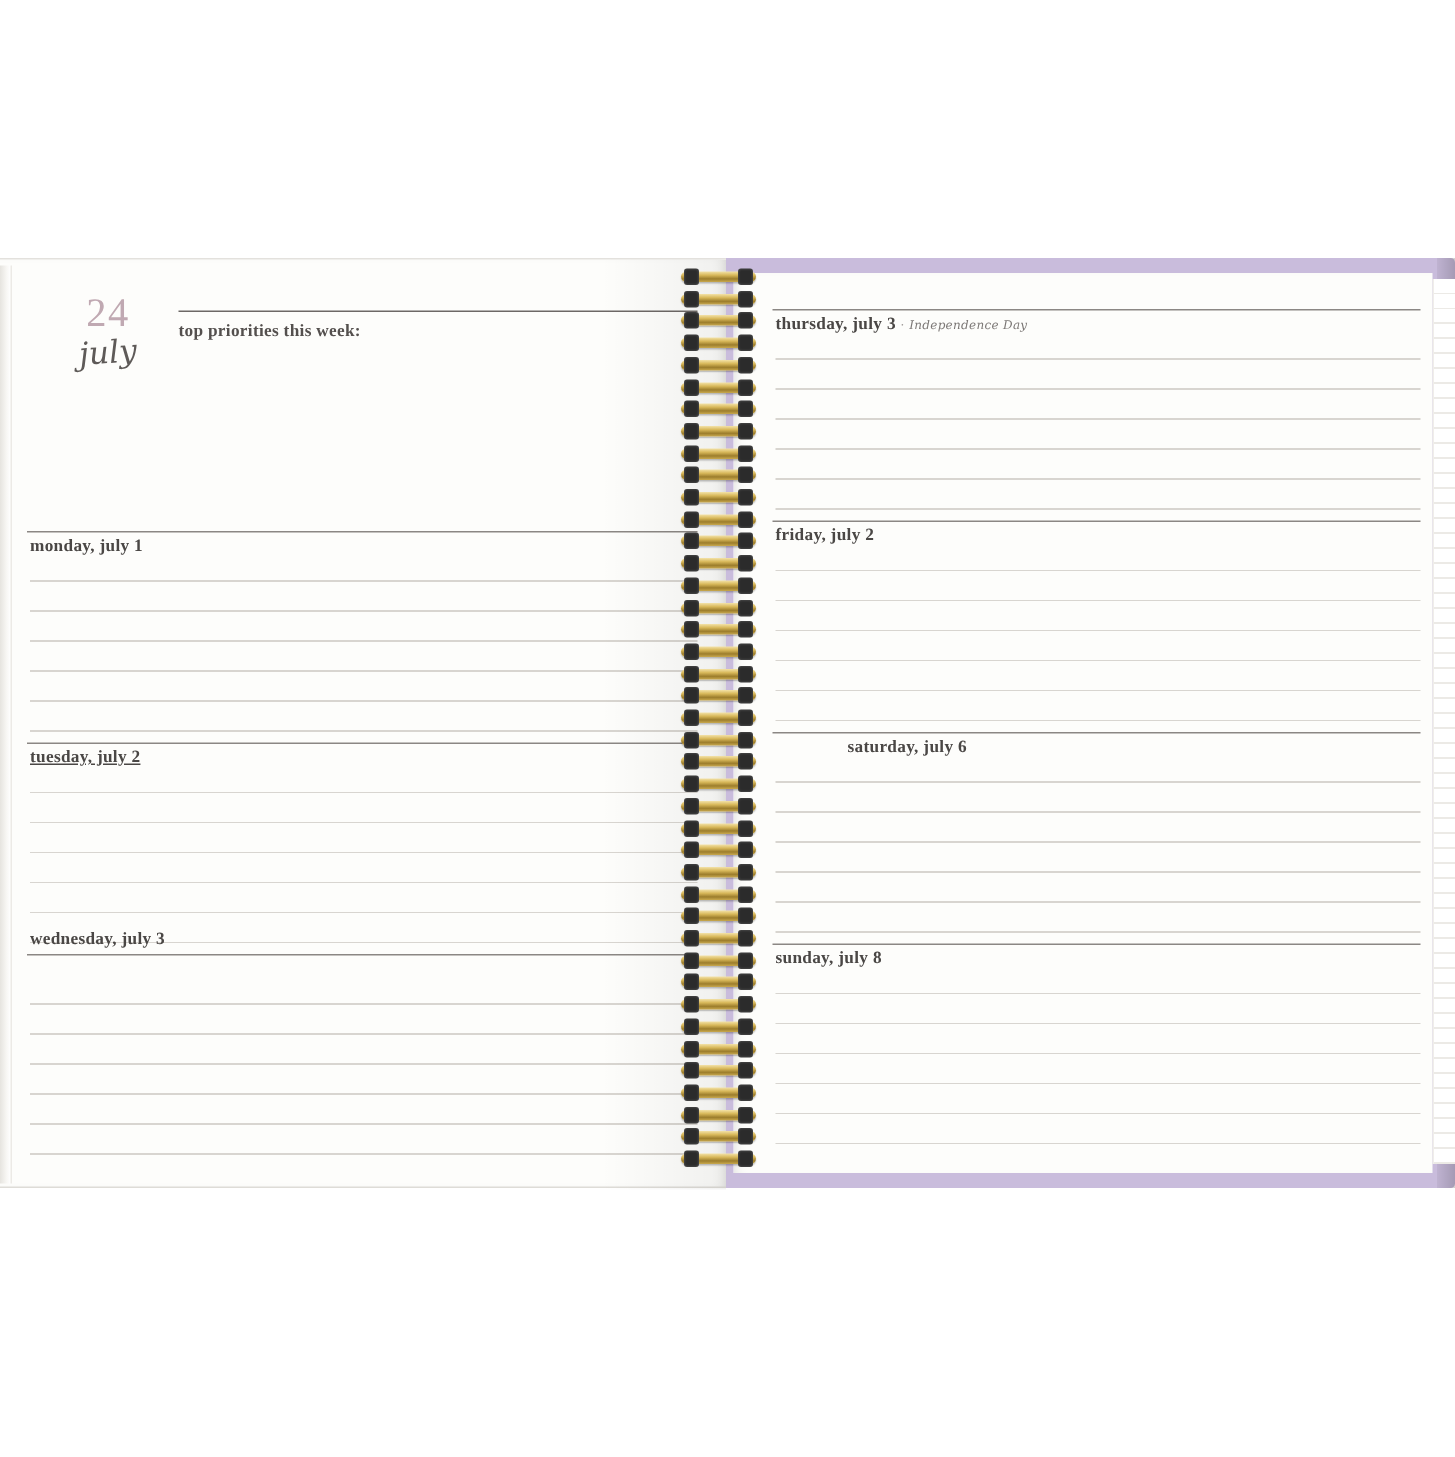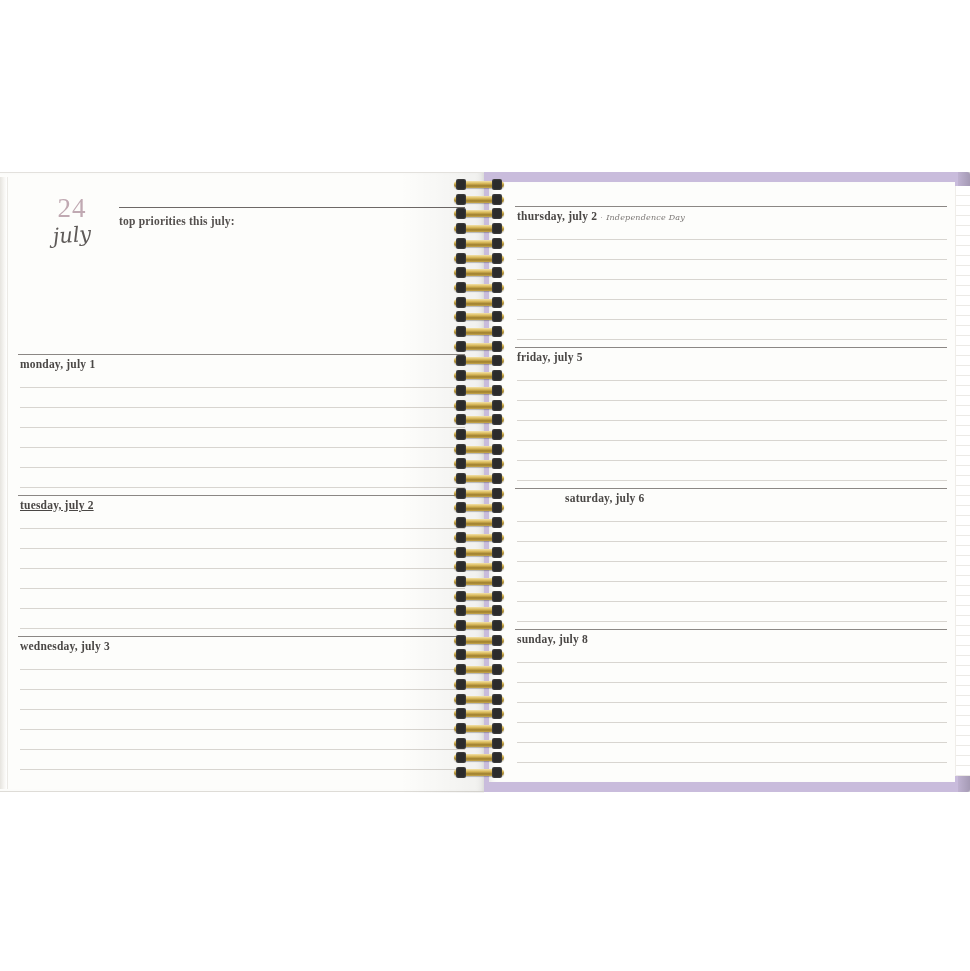--- a/index.html
+++ b/index.html
@@ -216,52 +216,52 @@
   <div class="planner">
 
     <div class="page-left">
 
       <div class="month-badge">
         <div class="month-num">24</div>
         <div class="month-name">july</div>
       </div>
 
       <div class="priorities-rule"></div>
-      <div class="priorities-label">top priorities this july:</div>
+      <div class="priorities-label">top priorities this week:</div>
       <div class="lines" style="left:119px; top:58px; width:346px; height:115px; background-image:none;"></div>
 
       <div class="daysec" style="left:18px; top:181px; width:447px;"></div>
       <div class="day-title" style="left:20px; top:185px;text-align:right;">monday, july 1</div>
       <div class="lines" style="left:20px; top:195px; width:445px; height:120px;"></div>
 
       <div class="daysec" style="left:18px; top:322px; width:447px;"></div>
       <div class="day-title" style="left:20px; top:326px;text-decoration:underline;">tuesday, july 2</div>
       <div class="lines" style="left:20px; top:336px; width:445px; height:120px;"></div>
 
       <div class="daysec" style="left:18px; top:463px; width:447px;"></div>
-      <div class="day-title" style="left:20px; top:467px;">wednesday, july 3</div>
+      <div class="day-title" style="left:20px; top:447px;">wednesday, july 3</div>
       <div class="lines" style="left:20px; top:477px; width:445px; height:130px;"></div>
 
       <div class="gutter-shade-left"></div>
     </div>
 
     <div class="cover-right"></div>
 
     <div class="page-right">
 
       <div class="daysec" style="left:26px; top:24px; width:432px;"></div>
       <div class="day-title" style="left:28px; top:28px;">
-        <span>thursday, july 2</span>
+        <span>thursday, july 3</span>
         <span class="holiday holiday-dot">·</span>
         <span class="holiday">Independence Day</span>
       </div>
       <div class="lines" style="left:28px; top:38px; width:430px; height:120px;"></div>
 
       <div class="daysec" style="left:26px; top:165px; width:432px;"></div>
-      <div class="day-title" style="left:28px; top:169px;">friday, july 5</div>
+      <div class="day-title" style="left:28px; top:169px;">friday, july 2</div>
       <div class="lines" style="left:28px; top:179px; width:430px; height:120px;"></div>
 
       <div class="daysec" style="left:26px; top:306px; width:432px;"></div>
       <div class="day-title" style="left:28px; top:310px;margin-left:48px;">saturday, july 6</div>
       <div class="lines" style="left:28px; top:320px; width:430px; height:120px;"></div>
 
       <div class="daysec" style="left:26px; top:447px; width:432px;"></div>
       <div class="day-title" style="left:28px; top:451px;">sunday, july 8</div>
       <div class="lines" style="left:28px; top:461px; width:430px; height:130px;"></div>
 

